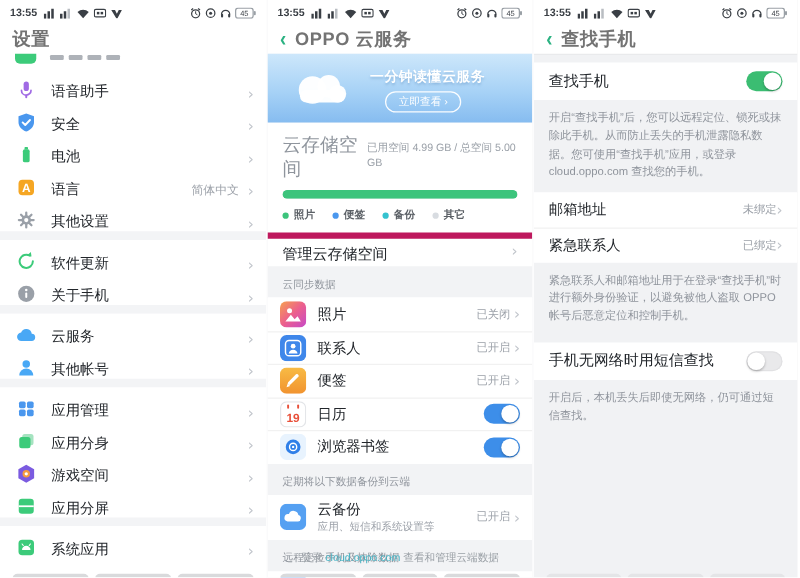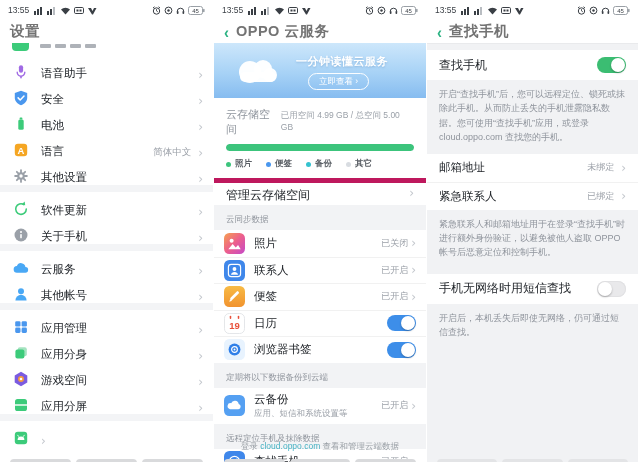--- a/index.html
+++ b/index.html
@@ -7,21 +7,21 @@
   body{font-family:"Liberation Sans","DejaVu Sans",sans-serif;background:#fff;display:flex}
   .panel{width:213px;height:462px;position:relative;overflow:hidden;flex:0 0 auto}
   .panel+.panel{border-left:1px solid #fff}
   #p-settings{background:#fff;width:213px}
   #p-cloud{background:#f2f3f5;width:213px}
   #p-find{background:#f1f2f4;width:212px}
 
   
   .statusbar{height:20px;display:flex;align-items:center;justify-content:space-between;padding:0 8px;background:transparent}
   .sb-left,.sb-right{display:flex;align-items:center;gap:3px}
-  .sb-time{font-size:8.5px;color:#3a3f45;font-weight:normal;margin-right:2px}
+  .sb-time{font-size:8.5px;color:#3a3f45;font-weight:bold;margin-right:2px}
   .sbi{display:block}
 
   
   .pagehead{height:23px;display:flex;align-items:center;padding:0 10px;gap:7px}
   .pagehead .ttl{font-size:14.5px;font-weight:bold;color:#737373;letter-spacing:.5px}
   .backchev{font-size:15px;color:#2bb282;font-weight:bold;line-height:1;transform:scaleY(1.15);cursor:pointer}
   .hd-line{border-bottom:1px solid #e9eaec}
 
   
   .cutrow{height:12px;overflow:hidden;position:relative;background:#fff}
@@ -40,21 +40,21 @@
   .navhint i{flex:1;height:10px;border-radius:4px;background:#d9dadc;margin-top:2px}
 
   
   .banner{height:55px;background:linear-gradient(180deg,#cde7fb 0%,#a7d2f6 55%,#86bcf0 100%);position:relative;overflow:hidden}
   .banner .cloudart{position:absolute;left:16px;top:9px}
   .banner .btxt{position:absolute;left:82px;top:11px;font-size:11px;color:#fff;font-weight:bold;text-shadow:0 1px 2px rgba(90,140,190,.45);letter-spacing:.5px}
   .banner .cta{position:absolute;left:94px;top:30px;font-size:8.5px;color:#fff;border:1px solid rgba(255,255,255,.95);border-radius:9px;padding:1.5px 10px;cursor:pointer;background:transparent}
   .card{background:#fff}
   .storage{padding:9px 12px 0}
   .st-top{display:flex;justify-content:space-between;align-items:baseline}
-  .st-label{font-size:11px;color:#8f959d}
+  .st-label{font-size:15px;color:#8f959d}
   .st-usage{font-size:8.5px;color:#9aa0a8}
   .bar{margin-top:7px;height:7px;border-radius:3.5px;background:#e8ecef;overflow:hidden}
   .bar .fill{height:100%;border-radius:3.5px;background:#3cc47c}
   .legend{display:flex;gap:14px;margin-top:7px;padding-bottom:8px}
   .legend .li{display:flex;align-items:center;gap:4px;font-size:8.5px;color:#5b6066;font-weight:bold}
   .legend .dot{width:5px;height:5px;border-radius:50%;background:#ccc}
   .manage{height:27px;display:flex;align-items:flex-start;justify-content:space-between;padding:4px 12px;border-top:5px solid #be185d;cursor:pointer}
   .manage .mlbl{font-size:12px;color:#22262b}
   .sechead{font-size:8.5px;color:#8f949c;padding:9px 12px 4px}
   .c-row{height:26.5px;display:flex;align-items:center;background:#fff;padding:0 10px 0 10px;cursor:pointer}
@@ -75,21 +75,21 @@
   .toggle.blue[data-state="on"]{background:#3d8ee9;box-shadow:none}
   .toggle.green[data-state="on"]{background:#3bbd72;box-shadow:none}
 
   
   .f-row{background:#fff;display:flex;align-items:center;justify-content:space-between;padding:0 12px;cursor:pointer}
   .f-main{height:30px;margin-top:6px}
   .f-main .lbl,.f-sms .lbl{font-size:12px;color:#22262b}
   .f-desc{font-size:9px;color:#8f949c;line-height:1.6;padding:7px 12px 9px}
   .f-kv{height:28px}
   .f-kv .lbl{font-size:11.5px;color:#22262b}
-  .f-kv .right{display:flex;align-items:center;gap:7px}
+  .f-kv .right{display:flex;align-items:center;gap:0}
   .f-kv .val{font-size:9px;color:#9ba0a8}
   .f-kv+.f-kv{border-top:1px solid #f1f1f1}
   .f-sms{height:30px}
 </style>
 </head>
 <body>
 
 <div class="panel" id="p-settings">
   <div class="statusbar">
     <div class="sb-left">
@@ -285,20 +285,21 @@
   </div>
 
   <div class="gap"></div>
 
   <div class="s-row">
     <svg class="ic" viewBox="0 0 18 18">
         <rect x="2.8" y="2.8" width="12.4" height="12.4" rx="3" fill="#3ccb7a"></rect>
         <path d="M5.6 11a3.4 3.4 0 0 1 6.8 0z" fill="#fff"></path>
         <path d="M6.6 7.4l-.9-1.2M11.4 7.4l.9-1.2" stroke="#fff" stroke-width=".9" stroke-linecap="round"></path>
       </svg>
+    <span class="lbl">系统应用</span>
     <span class="chev">›</span>
   </div>
 
   <div class="navhint">
       <i></i>
       <i></i>
       <i></i>
     </div>
 </div>
 

